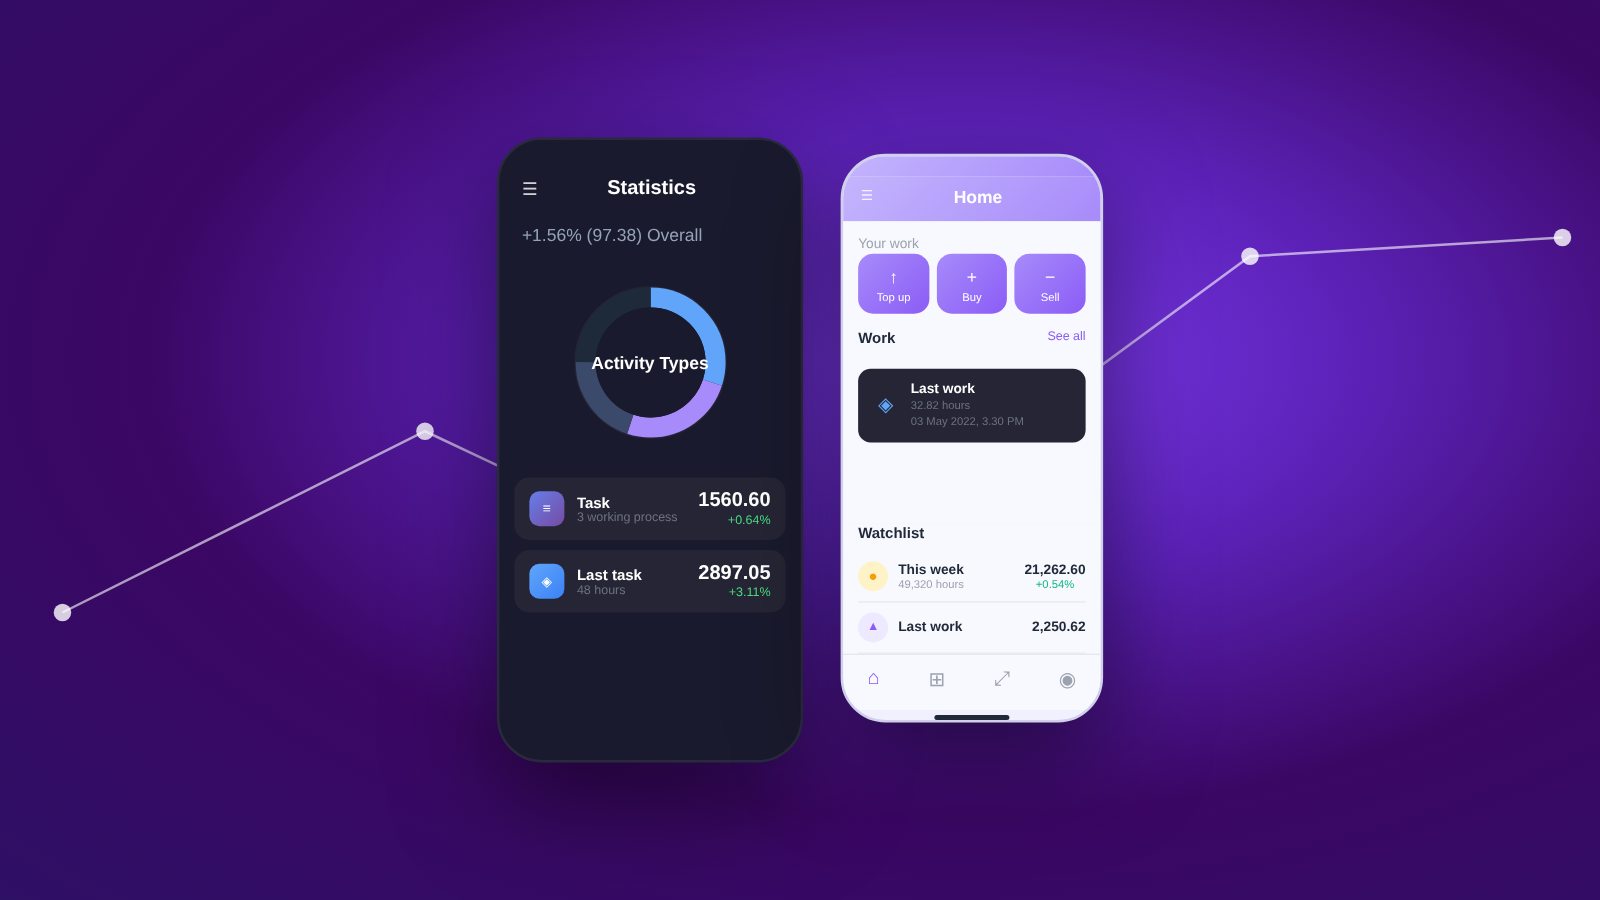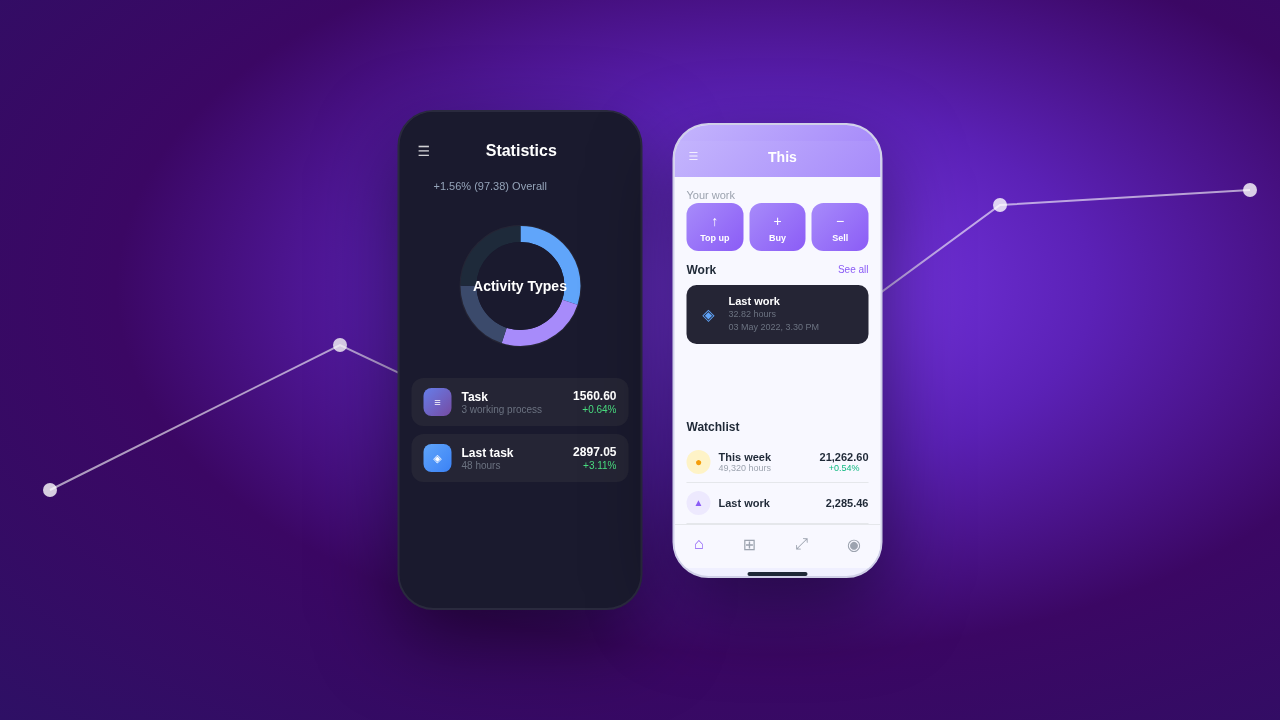--- a/index.html
+++ b/index.html
@@ -90,24 +90,23 @@
     }
 
     .phone-left .main-value {
       font-size: 28px;
       font-weight: 700;
       color: white;
       letter-spacing: -0.5px;
     }
 
     .phone-left .sub-value {
-      font-size: 11px;
+      font-size: 14px;
       color: #4ade80;
       margin-top: 2px;
-      margin-left: 16px;
     }
 
     .phone-left .sub-value span {
       color: #94a3b8;
     }
 
     
     .donut-container {
       display: flex;
       justify-content: center;
@@ -165,21 +164,21 @@
       font-size: 10px;
       color: #6b7280;
       margin-top: 0;
     }
 
     .activity-value {
       text-align: right;
     }
 
     .activity-amount {
-      font-size: 12px;
+      font-size: 16px;
       font-weight: 600;
       color: white;
     }
 
     .activity-change {
       font-size: 10px;
       color: #4ade80;
       margin-top: 1px;
     }
 
@@ -255,29 +254,29 @@
 
     .action-btn .btn-icon {
       font-size: 14px;
       color: white;
       margin-bottom: 4px;
     }
 
     .action-btn .btn-label {
       font-size: 9px;
       color: white;
-      font-weight: 700;
+      font-weight: 400;
     }
 
     
     .section-header {
       display: flex;
       justify-content: space-between;
       align-items: center;
-      margin-bottom: 8px;
+      margin-bottom: 18px;
     }
 
     .section-title {
       font-size: 12px;
       font-weight: 600;
       color: #1f2937;
     }
 
     .see-all {
       font-size: 10px;
@@ -499,21 +498,21 @@
       </div>
 
     </div>
   </div>
 
   <div class="phone phone-right" style="display:flex;flex-direction:column;">
     <div class="status-bar"></div>
 
     <div class="header">
       <span class="menu-icon" style="color:white;font-size:11px;">☰</span>
-      <span class="title">This</span>
+      <span class="title">Home</span>
     </div>
 
     <div class="body" style="flex:1;">
       <div class="your-work-label">Your work</div>
 
       <div class="action-buttons">
         <div class="action-btn">
           <span class="btn-icon">↑</span>
           <span class="btn-label">Top up</span>
         </div>
@@ -562,21 +561,21 @@
       </div>
 
       <div class="watchlist-item">
         <div class="watchlist-icon" style="background:#ede9fe;">
           <span style="color:#8b5cf6;font-size:10px;">▲</span>
         </div>
         <div class="watchlist-info">
           <div class="watchlist-name">Last work</div>
         </div>
         <div class="watchlist-value-col">
-          <div class="watchlist-amount">2,285.46</div>
+          <div class="watchlist-amount">2,250.62</div>
         </div>
       </div>
     </div>
 
     <div class="bottom-nav">
       <div class="nav-item">
         <span class="nav-icon active">⌂</span>
       </div>
       <div class="nav-item">
         <span class="nav-icon">⊞</span>

